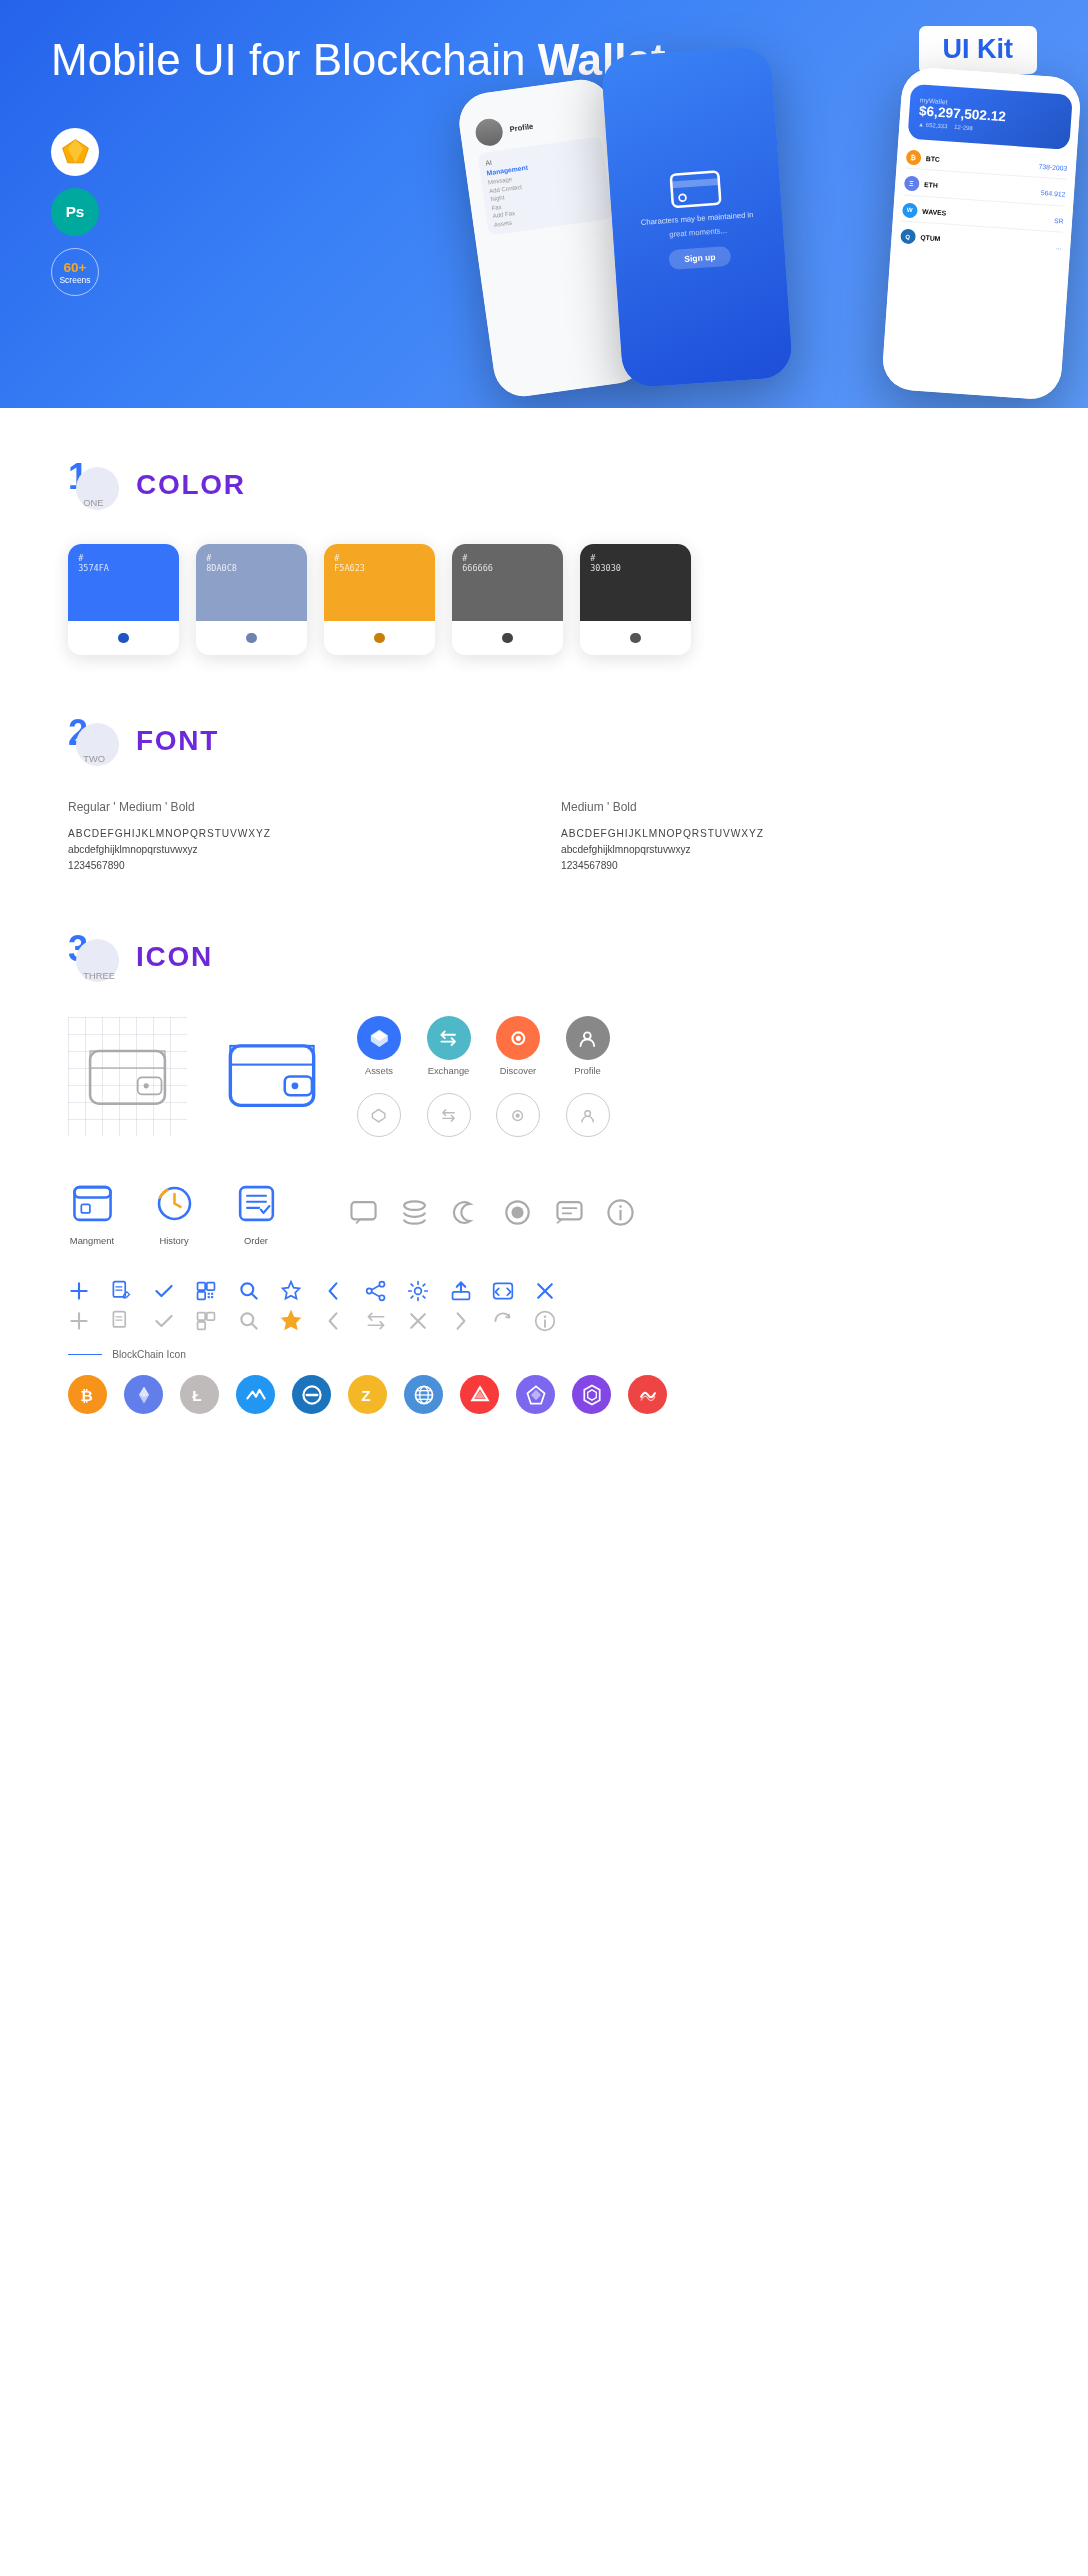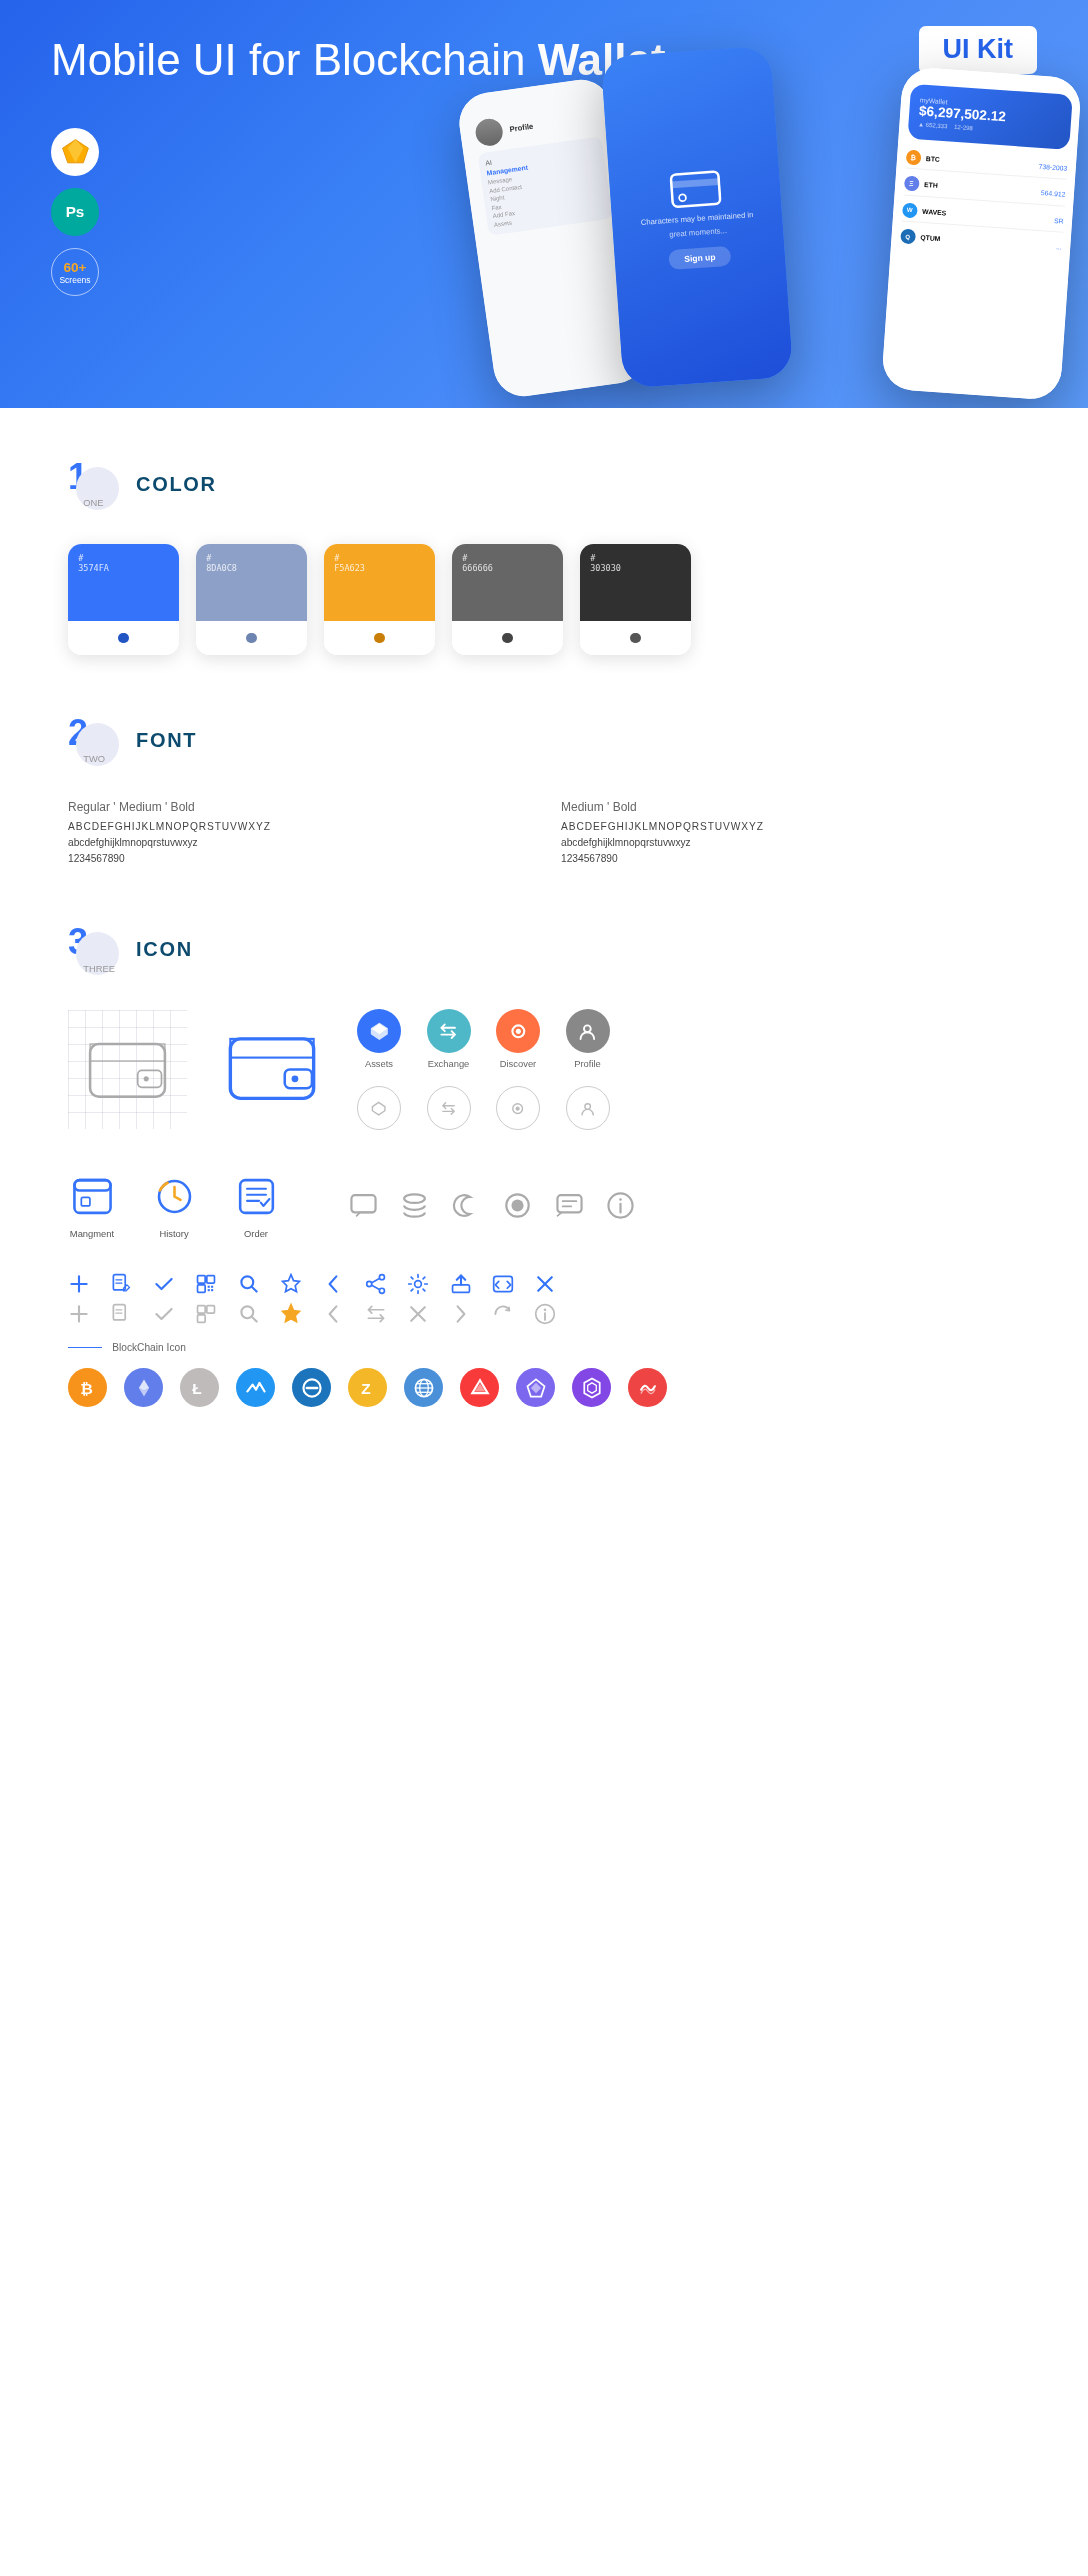--- a/index.html
+++ b/index.html
@@ -145,23 +145,23 @@
     }
     .section-sub {
       font-size: 9.4px;
       color: #999;
       font-weight: 400;
       position: absolute;
       bottom: 1.7px;
       left: 15.3px;
     }
     .section-title {
-      font-size: 20px;
+      font-size: 28px;
       font-weight: 700;
-      color: #0c4a6e;
+      color: #6d28d9;
       letter-spacing: 1.7px;
     }
 
     
     .color-section { margin-bottom: 60px; }
     .color-swatches {
       display: flex;
       gap: 17px;
       flex-wrap: wrap;
     }
@@ -194,21 +194,21 @@
       border-radius: 50%;
     }
 
     
     .font-section { margin-bottom: 60px; }
     .font-grid {
       display: grid;
       grid-template-columns: 1fr 1fr;
       gap: 34px;
     }
-    .font-style-label { font-size: 12px; color: #666; margin-bottom: 7px; }
+    .font-style-label { font-size: 12px; color: #666; margin-bottom: 14px; }
     .font-name { font-size: 37px; font-weight: 800; color: #111; margin-bottom: 10.2px; }
     .font-uppercase { font-size: 10.2px; color: #444; letter-spacing: 0.9px; margin-bottom: 5.1px; }
     .font-lowercase { font-size: 10.2px; color: #444; margin-bottom: 5.1px; }
     .font-numbers { font-size: 10.2px; color: #444; }
     .font-din .font-name { font-family: 'Arial Narrow', Arial, sans-serif; }
 
     
     .icon-section { margin-bottom: 43px; }
     .icon-grid-main {
       display: flex;

